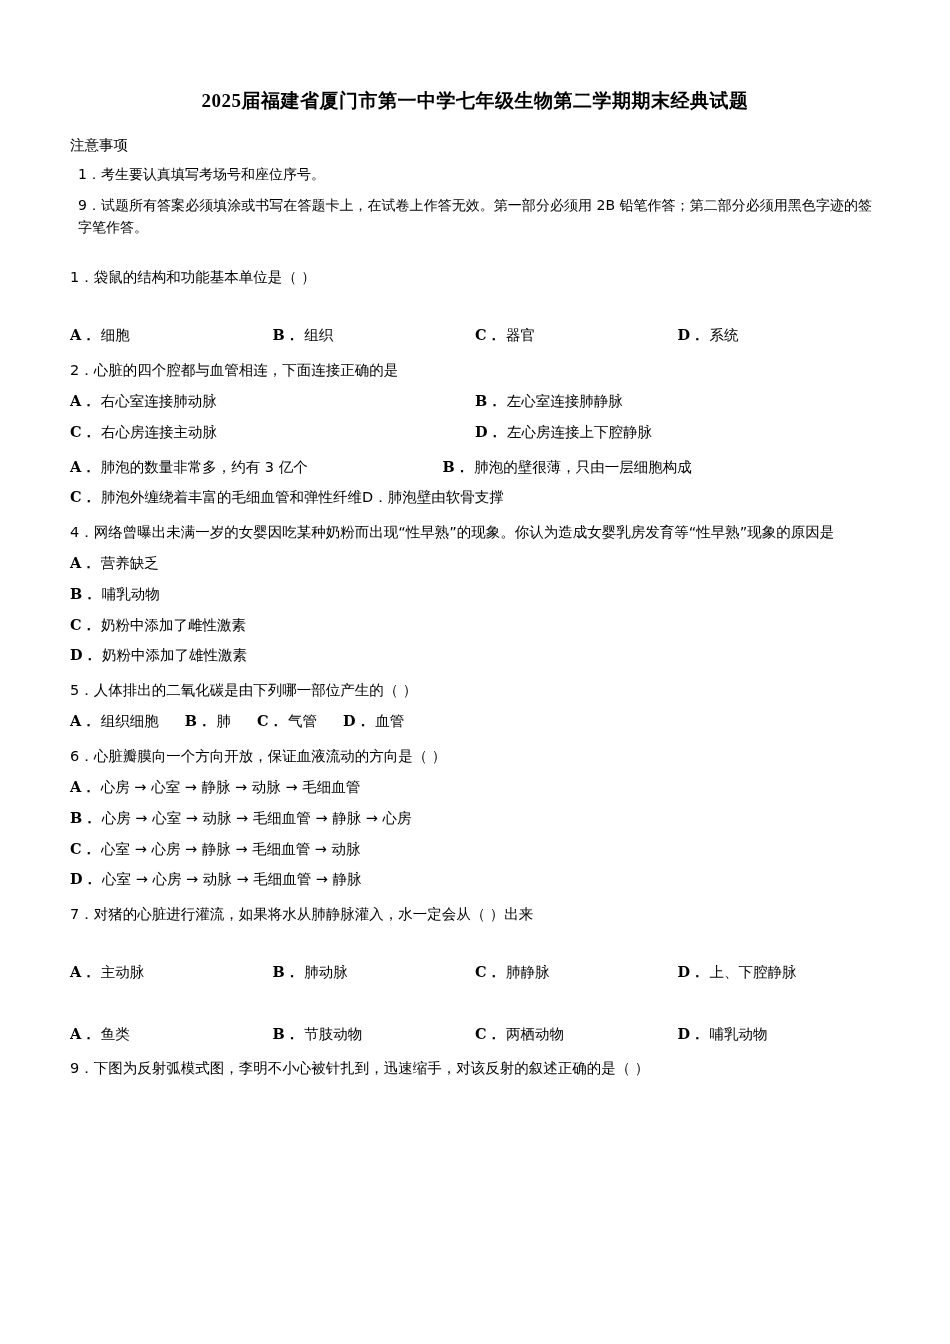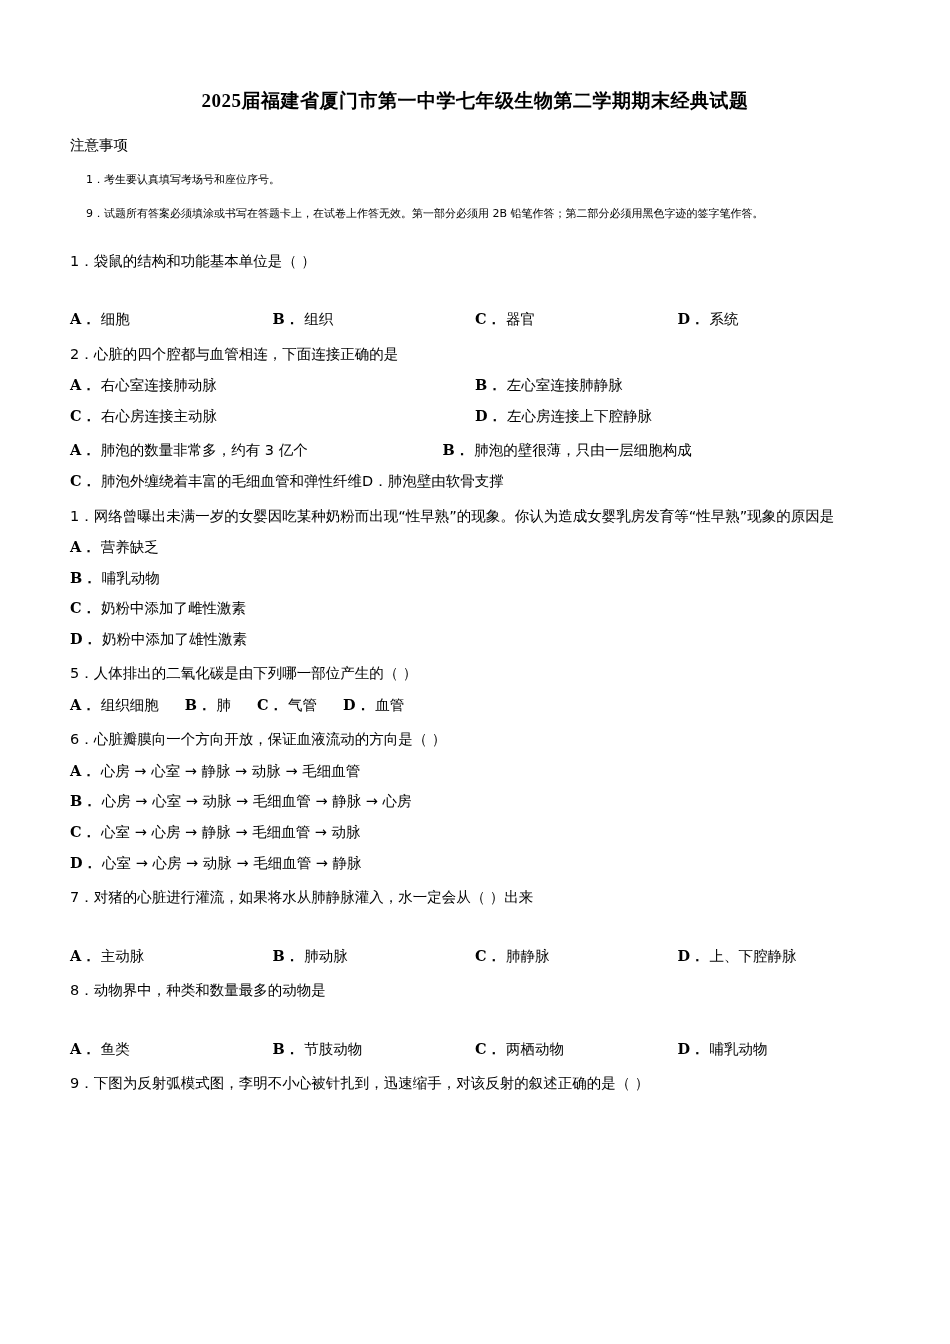--- a/index.html
+++ b/index.html
@@ -28,23 +28,23 @@
     letter-spacing: 0.5px;
     margin: 0 0 22px 0;
   }
   .notice-heading {
     font-size: 14.5px;
     font-weight: normal;
     margin: 0 0 4px 0;
     font-family: "DejaVu Sans", "Liberation Sans", sans-serif;
   }
   .notice-line {
-    font-size: 11px;
+    font-size: 14px;
     line-height: 1.62;
-    margin: 16px;
+    margin: 8px;
     text-align: justify;
   }
   .notice-block {
     margin-bottom: 26px;
   }
   .q {
     margin: 0 0 6px 0;
   }
   .q-stem {
     font-size: 14.5px;
@@ -143,21 +143,21 @@
       <div class="opt"><span class="opt-label">A．</span><span class="opt-text">肺泡的数量非常多，约有 3 亿个</span></div>
       <div class="opt"><span class="opt-label">B．</span><span class="opt-text">肺泡的壁很薄，只由一层细胞构成</span></div>
     </div>
     <div class="opt-row full">
       <div class="opt"><span class="opt-label">C．</span><span class="opt-text">肺泡外缠绕着丰富的毛细血管和弹性纤维D．肺泡壁由软骨支撑</span></div>
     </div>
   </div>
   <div class="q-spacer"></div>
 
   <div class="q">
-    <p class="q-stem">1．网络曾曝出未满一岁的女婴因吃某种奶粉而出现“性早熟”的现象。你认为造成女婴乳房发育等“性早熟”现象的原因是</p>
+    <p class="q-stem">4．网络曾曝出未满一岁的女婴因吃某种奶粉而出现“性早熟”的现象。你认为造成女婴乳房发育等“性早熟”现象的原因是</p>
     <div class="opt-row full">
       <div class="opt"><span class="opt-label">A．</span><span class="opt-text">营养缺乏</span></div>
     </div>
     <div class="opt-row full">
       <div class="opt"><span class="opt-label">B．</span><span class="opt-text">哺乳动物</span></div>
     </div>
     <div class="opt-row full">
       <div class="opt"><span class="opt-label">C．</span><span class="opt-text">奶粉中添加了雌性激素</span></div>
     </div>
     <div class="opt-row full">
@@ -199,21 +199,20 @@
     <div class="opt-row cols4">
       <div class="opt"><span class="opt-label">A．</span><span class="opt-text">主动脉</span></div>
       <div class="opt"><span class="opt-label">B．</span><span class="opt-text">肺动脉</span></div>
       <div class="opt"><span class="opt-label">C．</span><span class="opt-text">肺静脉</span></div>
       <div class="opt"><span class="opt-label">D．</span><span class="opt-text">上、下腔静脉</span></div>
     </div>
   </div>
   <div class="q-spacer"></div>
 
   <div class="q">
-    <p class="q-stem">8．动物界中，种类和数量最多的动物是</p>
     <div class="opt-row cols4">
       <div class="opt"><span class="opt-label">A．</span><span class="opt-text">鱼类</span></div>
       <div class="opt"><span class="opt-label">B．</span><span class="opt-text">节肢动物</span></div>
       <div class="opt"><span class="opt-label">C．</span><span class="opt-text">两栖动物</span></div>
       <div class="opt"><span class="opt-label">D．</span><span class="opt-text">哺乳动物</span></div>
     </div>
   </div>
   <div class="q-spacer"></div>
 
   <div class="q">

